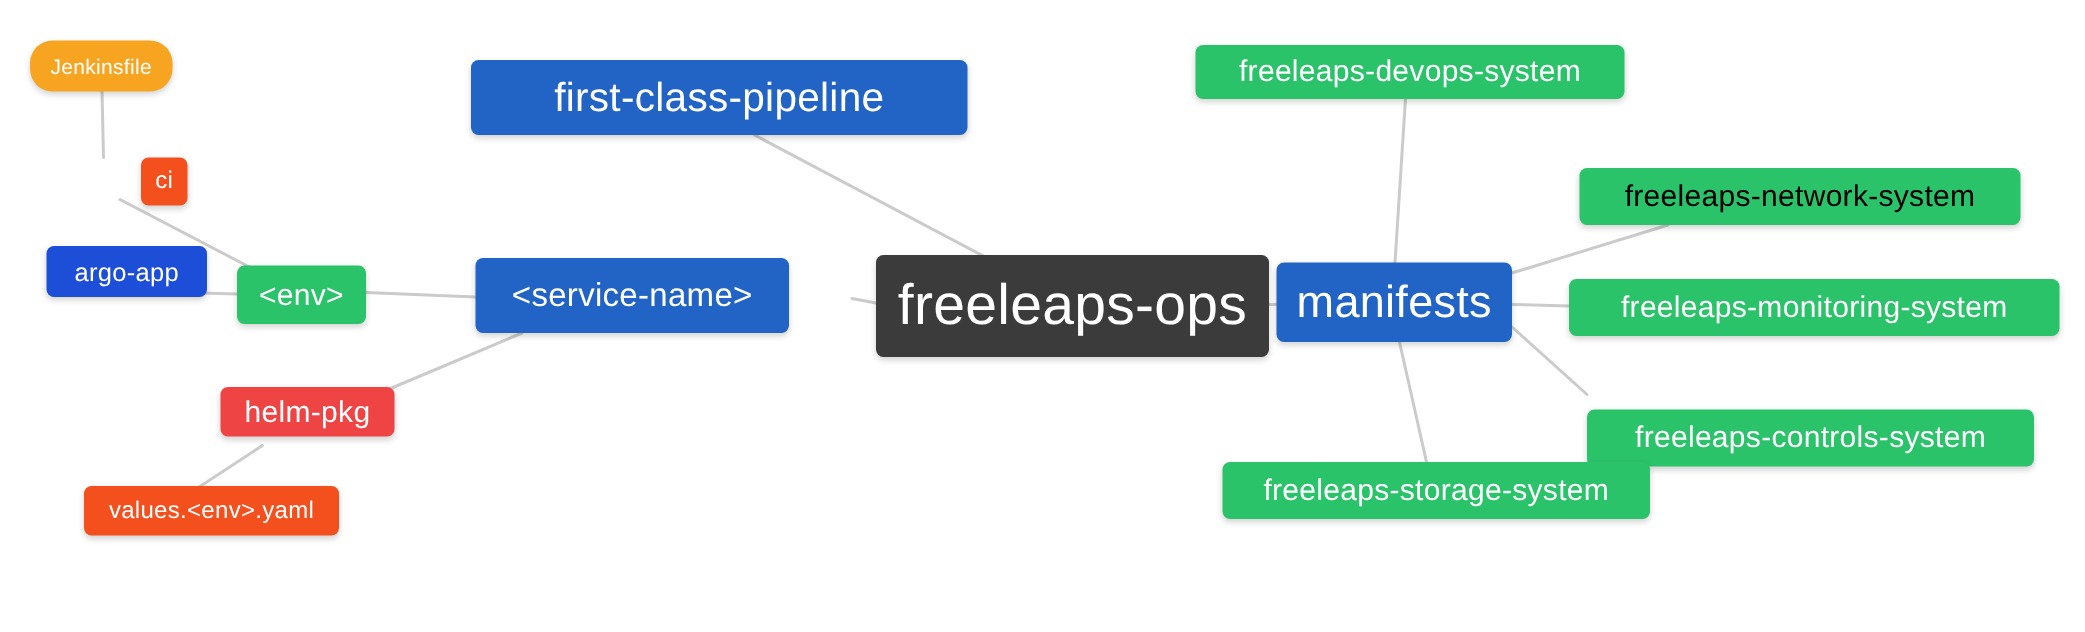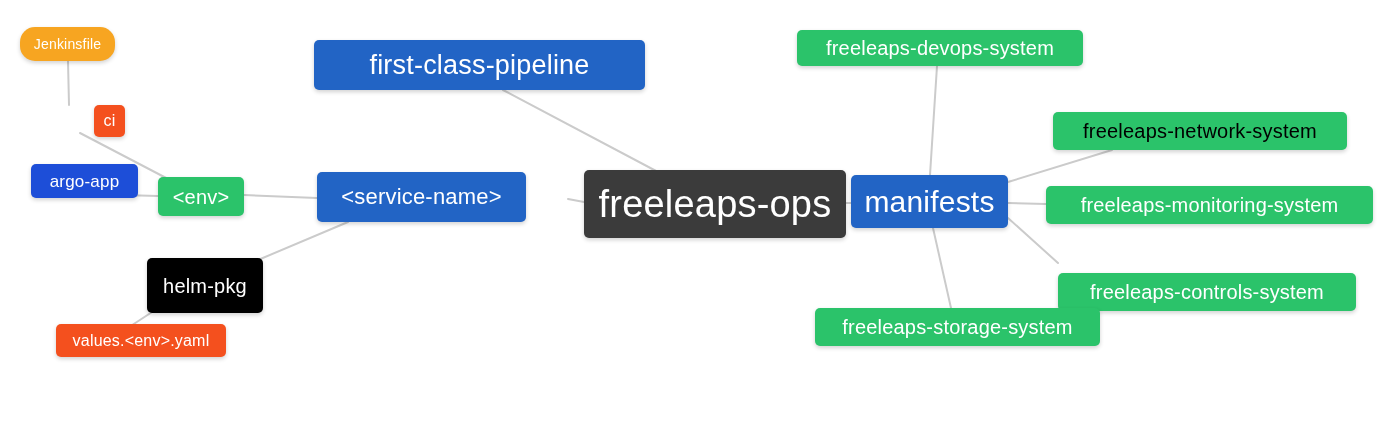--- a/index.html
+++ b/index.html
@@ -54,21 +54,21 @@
       <line x1="1008" y1="182" x2="1112" y2="150" stroke="#CBCBCB" stroke-width="2" stroke-linecap="round"></line>
       <line x1="1008" y1="203" x2="1046" y2="204" stroke="#CBCBCB" stroke-width="2" stroke-linecap="round"></line>
       <line x1="1008" y1="218" x2="1058" y2="263" stroke="#CBCBCB" stroke-width="2" stroke-linecap="round"></line>
       <line x1="933" y1="228" x2="951" y2="308" stroke="#CBCBCB" stroke-width="2" stroke-linecap="round"></line>
     </svg>
   <div id="node-layer">
       <div class="node" style="left: 20px; top: 27px; width: 95px; height: 34px; background: rgb(247, 165, 33); font-size: 14px; color: rgb(255, 255, 255); border-radius: 15px;">Jenkinsfile</div>
       <div class="node" style="left: 54px; top: 105px; width: 31px; height: 32px; background: rgb(244, 80, 30); font-size: 16px; color: rgb(255, 255, 255); margin-left: 40px;">ci</div>
       <div class="node" style="left: 31px; top: 164px; width: 107px; height: 34px; background: #1d4ed8; font-size: 17px; color: rgb(255, 255, 255);">argo-app</div>
       <div class="node" style="left: 158px; top: 177px; width: 86px; height: 39px; background: rgb(43, 195, 106); font-size: 20px; color: rgb(255, 255, 255);">&lt;env&gt;</div>
-      <div class="node" style="left: 147px; top: 258px; width: 116px; height: 55px; background: #000000; font-size: 20px; color: rgb(255, 255, 255);">helm-pkg</div>
+      <div class="node" style="left: 147px; top: 258px; width: 116px; height: 33px; background: #ef4444; font-size: 20px; color: rgb(255, 255, 255);">helm-pkg</div>
       <div class="node" style="left: 8px; top: 324px; width: 170px; height: 33px; background: rgb(244, 80, 30); font-size: 16px; color: rgb(255, 255, 255); margin-left: 48px;">values.&lt;env&gt;.yaml</div>
       <div class="node" style="left: 314px; top: 40px; width: 331px; height: 50px; background: rgb(34, 100, 197); font-size: 27px; color: rgb(255, 255, 255);">first-class-pipeline</div>
       <div class="node" style="left: 317px; top: 172px; width: 209px; height: 50px; background: rgb(34, 100, 197); font-size: 22px; color: rgb(255, 255, 255);">&lt;service-name&gt;</div>
       <div class="node" style="left: 584px; top: 170px; width: 262px; height: 68px; background: rgb(59, 59, 59); font-size: 38px; color: rgb(255, 255, 255);">freeleaps-ops</div>
       <div class="node" style="left: 851px; top: 175px; width: 157px; height: 53px; background: rgb(34, 100, 197); font-size: 30px; color: rgb(255, 255, 255);">manifests</div>
       <div class="node" style="left: 797px; top: 30px; width: 286px; height: 36px; background: rgb(43, 195, 106); font-size: 20px; color: rgb(255, 255, 255);">freeleaps-devops-system</div>
       <div class="node" style="left: 1053px; top: 112px; width: 294px; height: 38px; background: rgb(43, 195, 106); font-size: 20px; color: #000000;">freeleaps-network-system</div>
       <div class="node" style="left: 1046px; top: 186px; width: 327px; height: 38px; background: rgb(43, 195, 106); font-size: 20px; color: rgb(255, 255, 255);">freeleaps-monitoring-system</div>
       <div class="node" style="left: 1058px; top: 258px; width: 298px; height: 38px; background: rgb(43, 195, 106); font-size: 20px; color: rgb(255, 255, 255); margin-top: 15px;">freeleaps-controls-system</div>
       <div class="node" style="left: 815px; top: 308px; width: 285px; height: 38px; background: rgb(43, 195, 106); font-size: 20px; color: rgb(255, 255, 255);">freeleaps-storage-system</div>

